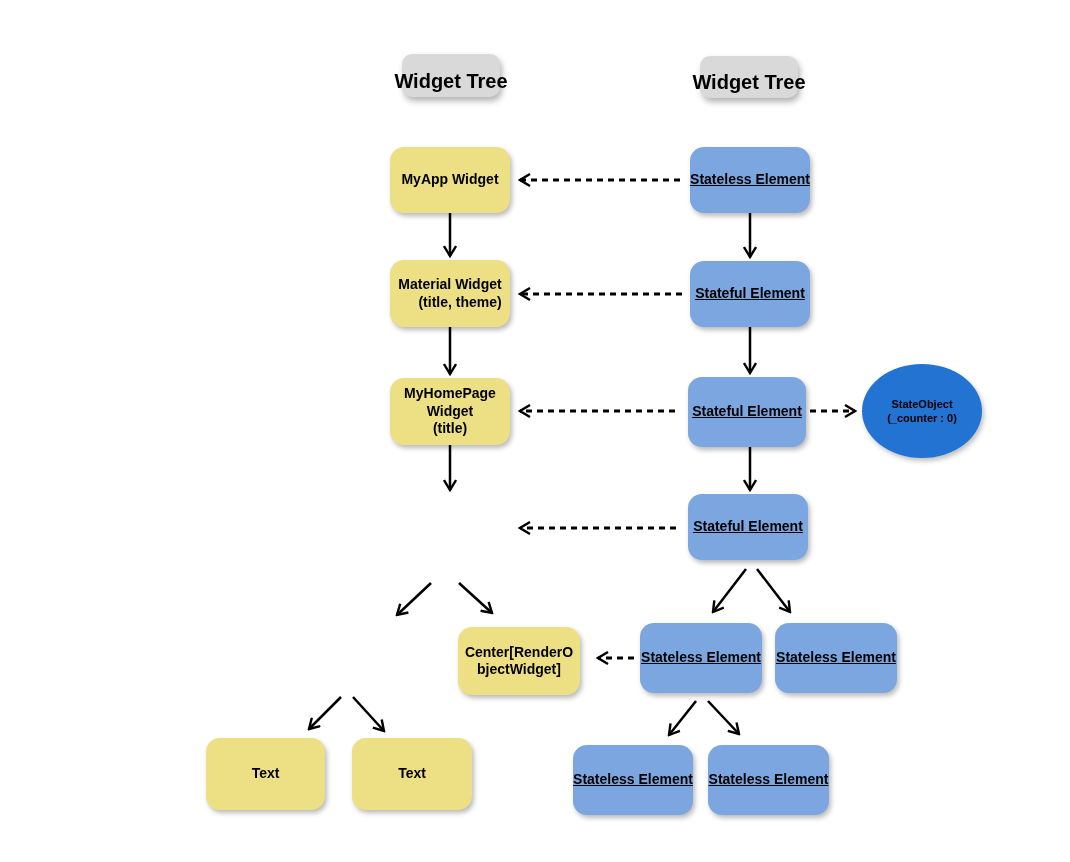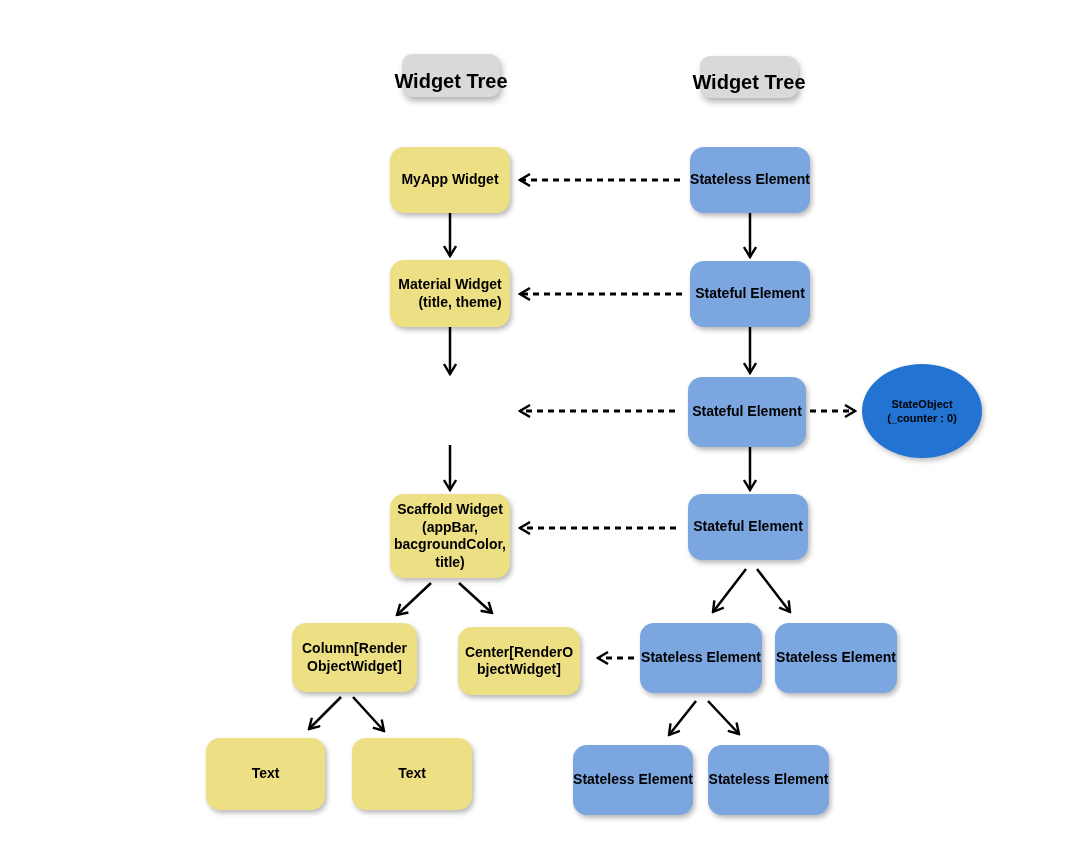--- a/index.html
+++ b/index.html
@@ -7,21 +7,21 @@
     position:relative;width:1070px;height:862px;background:#ffffff;overflow:hidden;
     font-family:"Liberation Sans",sans-serif;color:#000;
   }
   .node{
     position:absolute;display:flex;align-items:center;justify-content:center;
     text-align:center;border-radius:14px;font-size:14px;font-weight:600;
     line-height:1.25;box-shadow:2px 3px 5px rgba(0,0,0,0.28);
     white-space:pre-line;
   }
   .wbox{background:var(--widget-box,#EDE084);}
-  .ebox{background:var(--element-box,#7CA6E0);white-space:nowrap;}
+  .ebox{background:var(--element-box,#7CA6E0);white-space:nowrap;text-decoration:underline;}
   .hbox{
     position:absolute;border-radius:10px;background:var(--header-box,#D9D9D9);
     box-shadow:2px 4px 6px rgba(0,0,0,0.3);
   }
   .hlabel{
     position:absolute;left:50%;top:50%;transform:translate(-50%,-52%);
     white-space:nowrap;font-size:20px;font-weight:bold;margin-top:6px;
   }
   
   .w0{left:390px;top:147px;width:120px;height:66px;}
@@ -62,26 +62,23 @@
   <div class="hbox hw">
     <span class="hlabel">Widget Tree</span>
   </div>
   <div class="hbox he">
     <span class="hlabel">Widget Tree</span>
   </div>
 
   <div class="node wbox w0">MyApp Widget</div>
   <div class="node wbox w1">Material Widget
 (title, theme)</div>
-  <div class="node wbox w3">Scaffold Widget
-(appBar,
-bacgroundColor,
-title)</div>
-  <div class="node wbox w4">Column[Render
-ObjectWidget]</div>
+  <div class="node wbox w2">MyHomePage
+Widget
+(title)</div>
   <div class="node wbox w5">Center[RenderO
 bjectWidget]</div>
   <div class="node wbox w6">Text</div>
   <div class="node wbox w7">Text</div>
 
   <div class="node ebox e0">Stateless Element</div>
   <div class="node ebox e1">Stateful Element</div>
   <div class="node ebox e2">Stateful Element</div>
   <div class="node ebox e3">Stateful Element</div>
   <div class="node ebox e4">Stateless Element</div>

